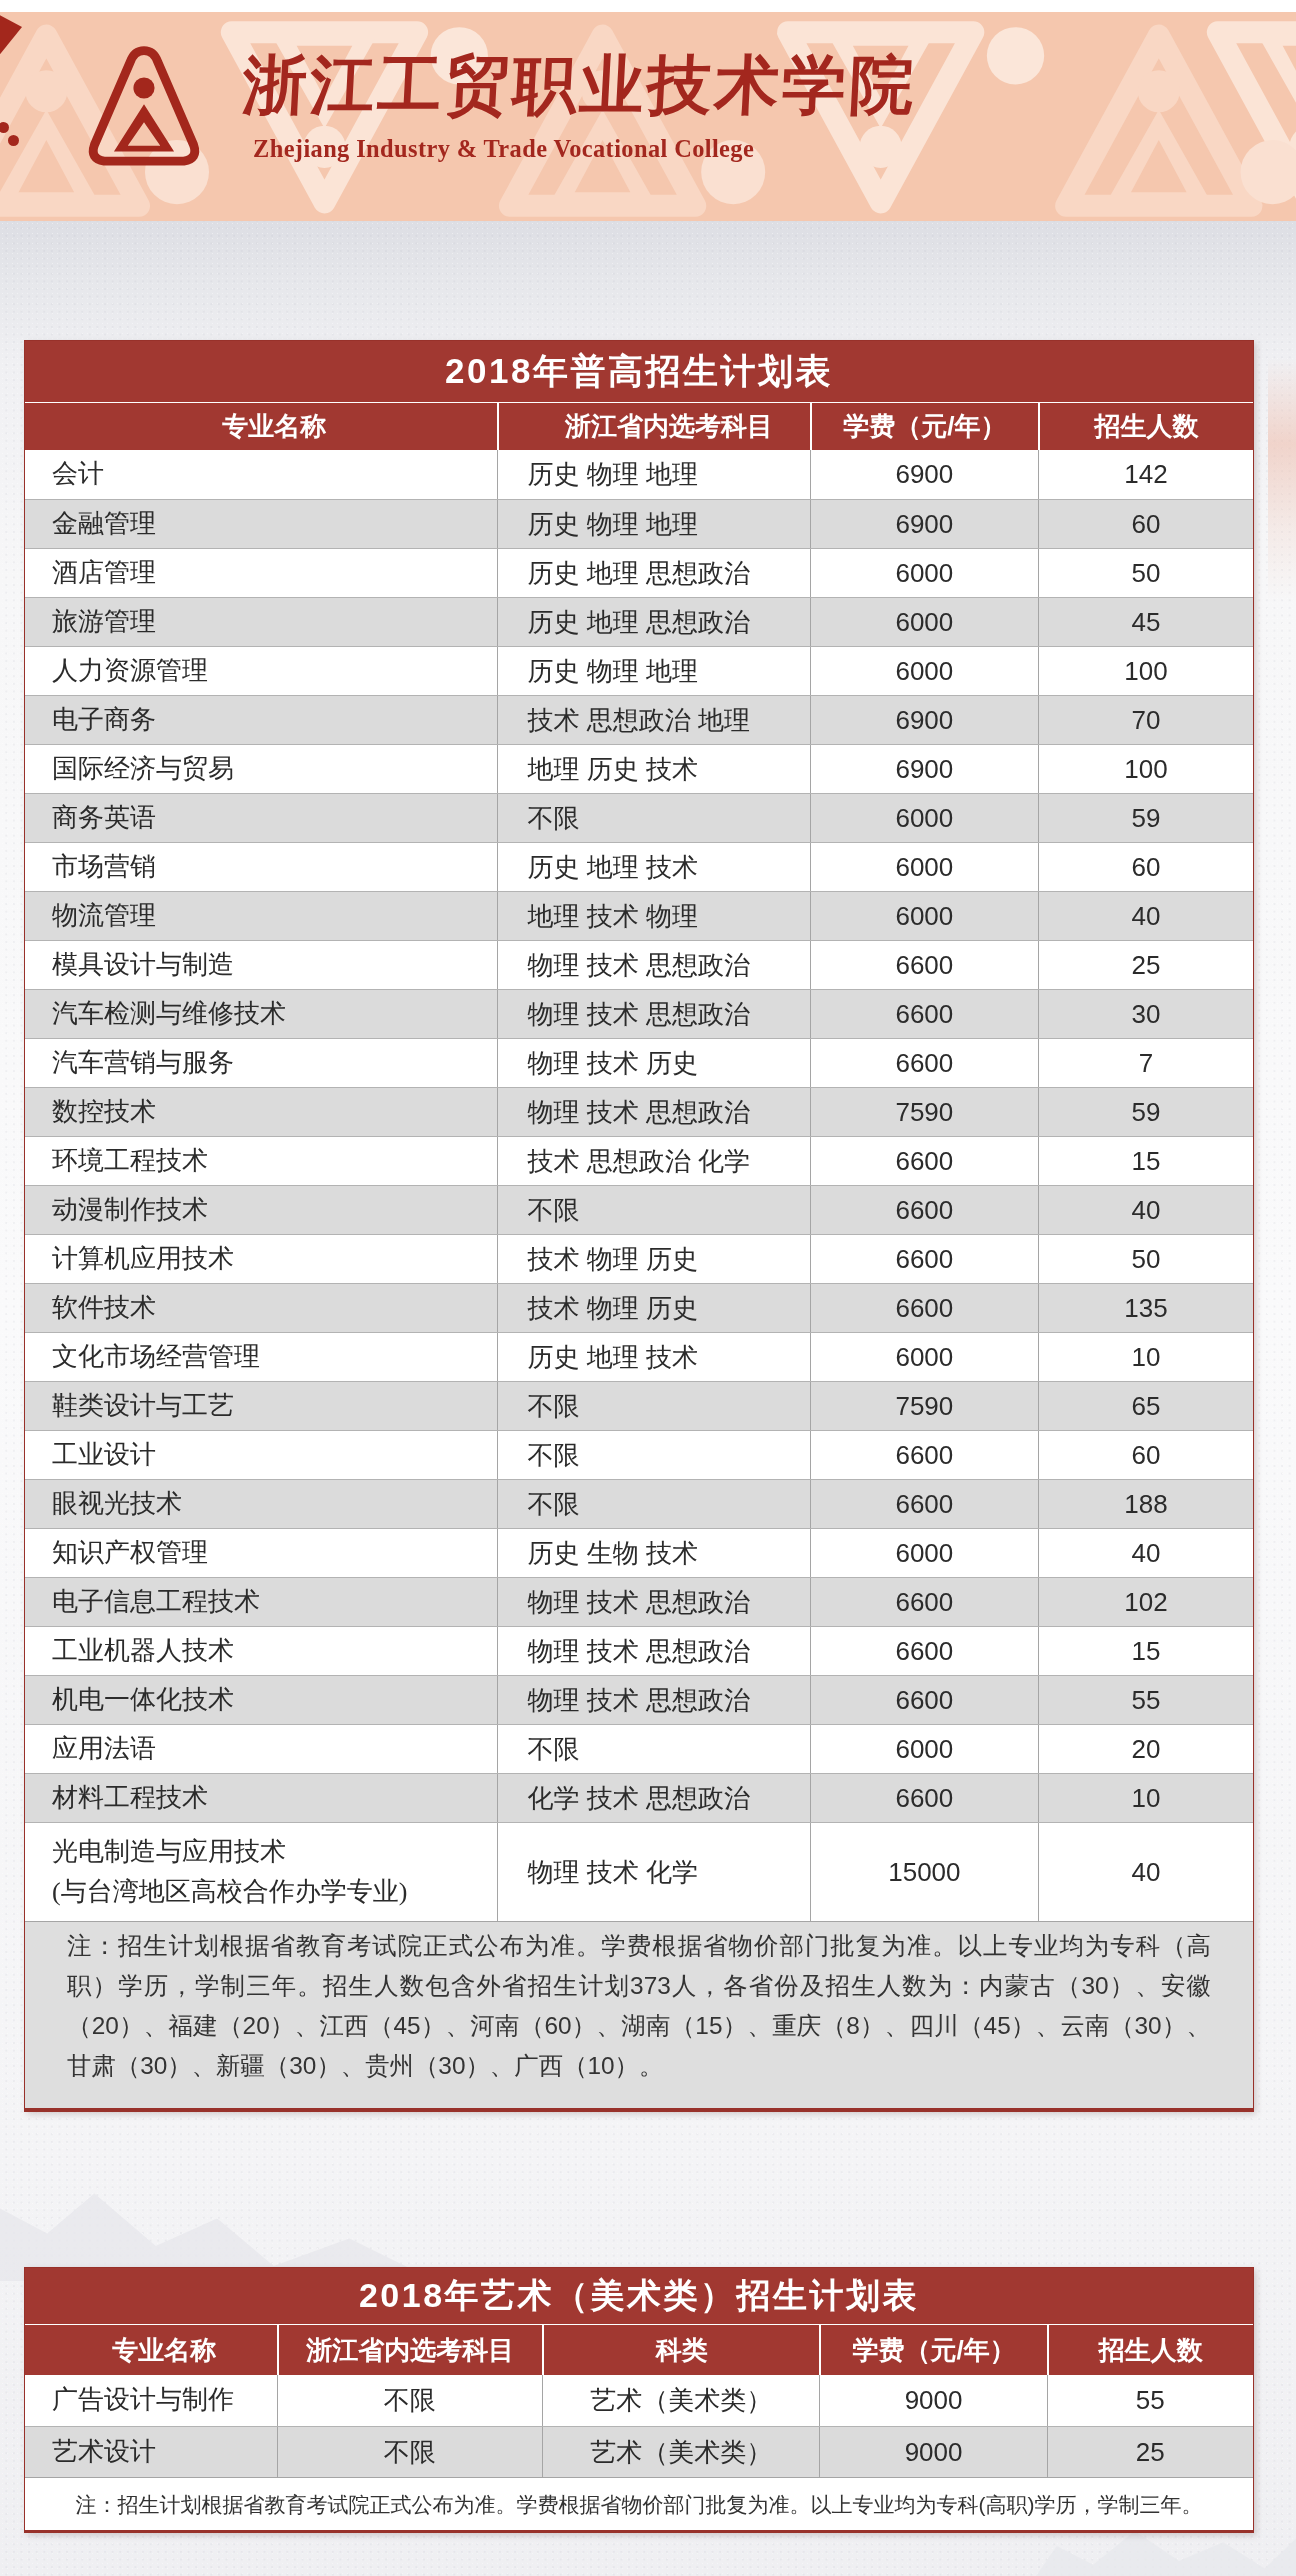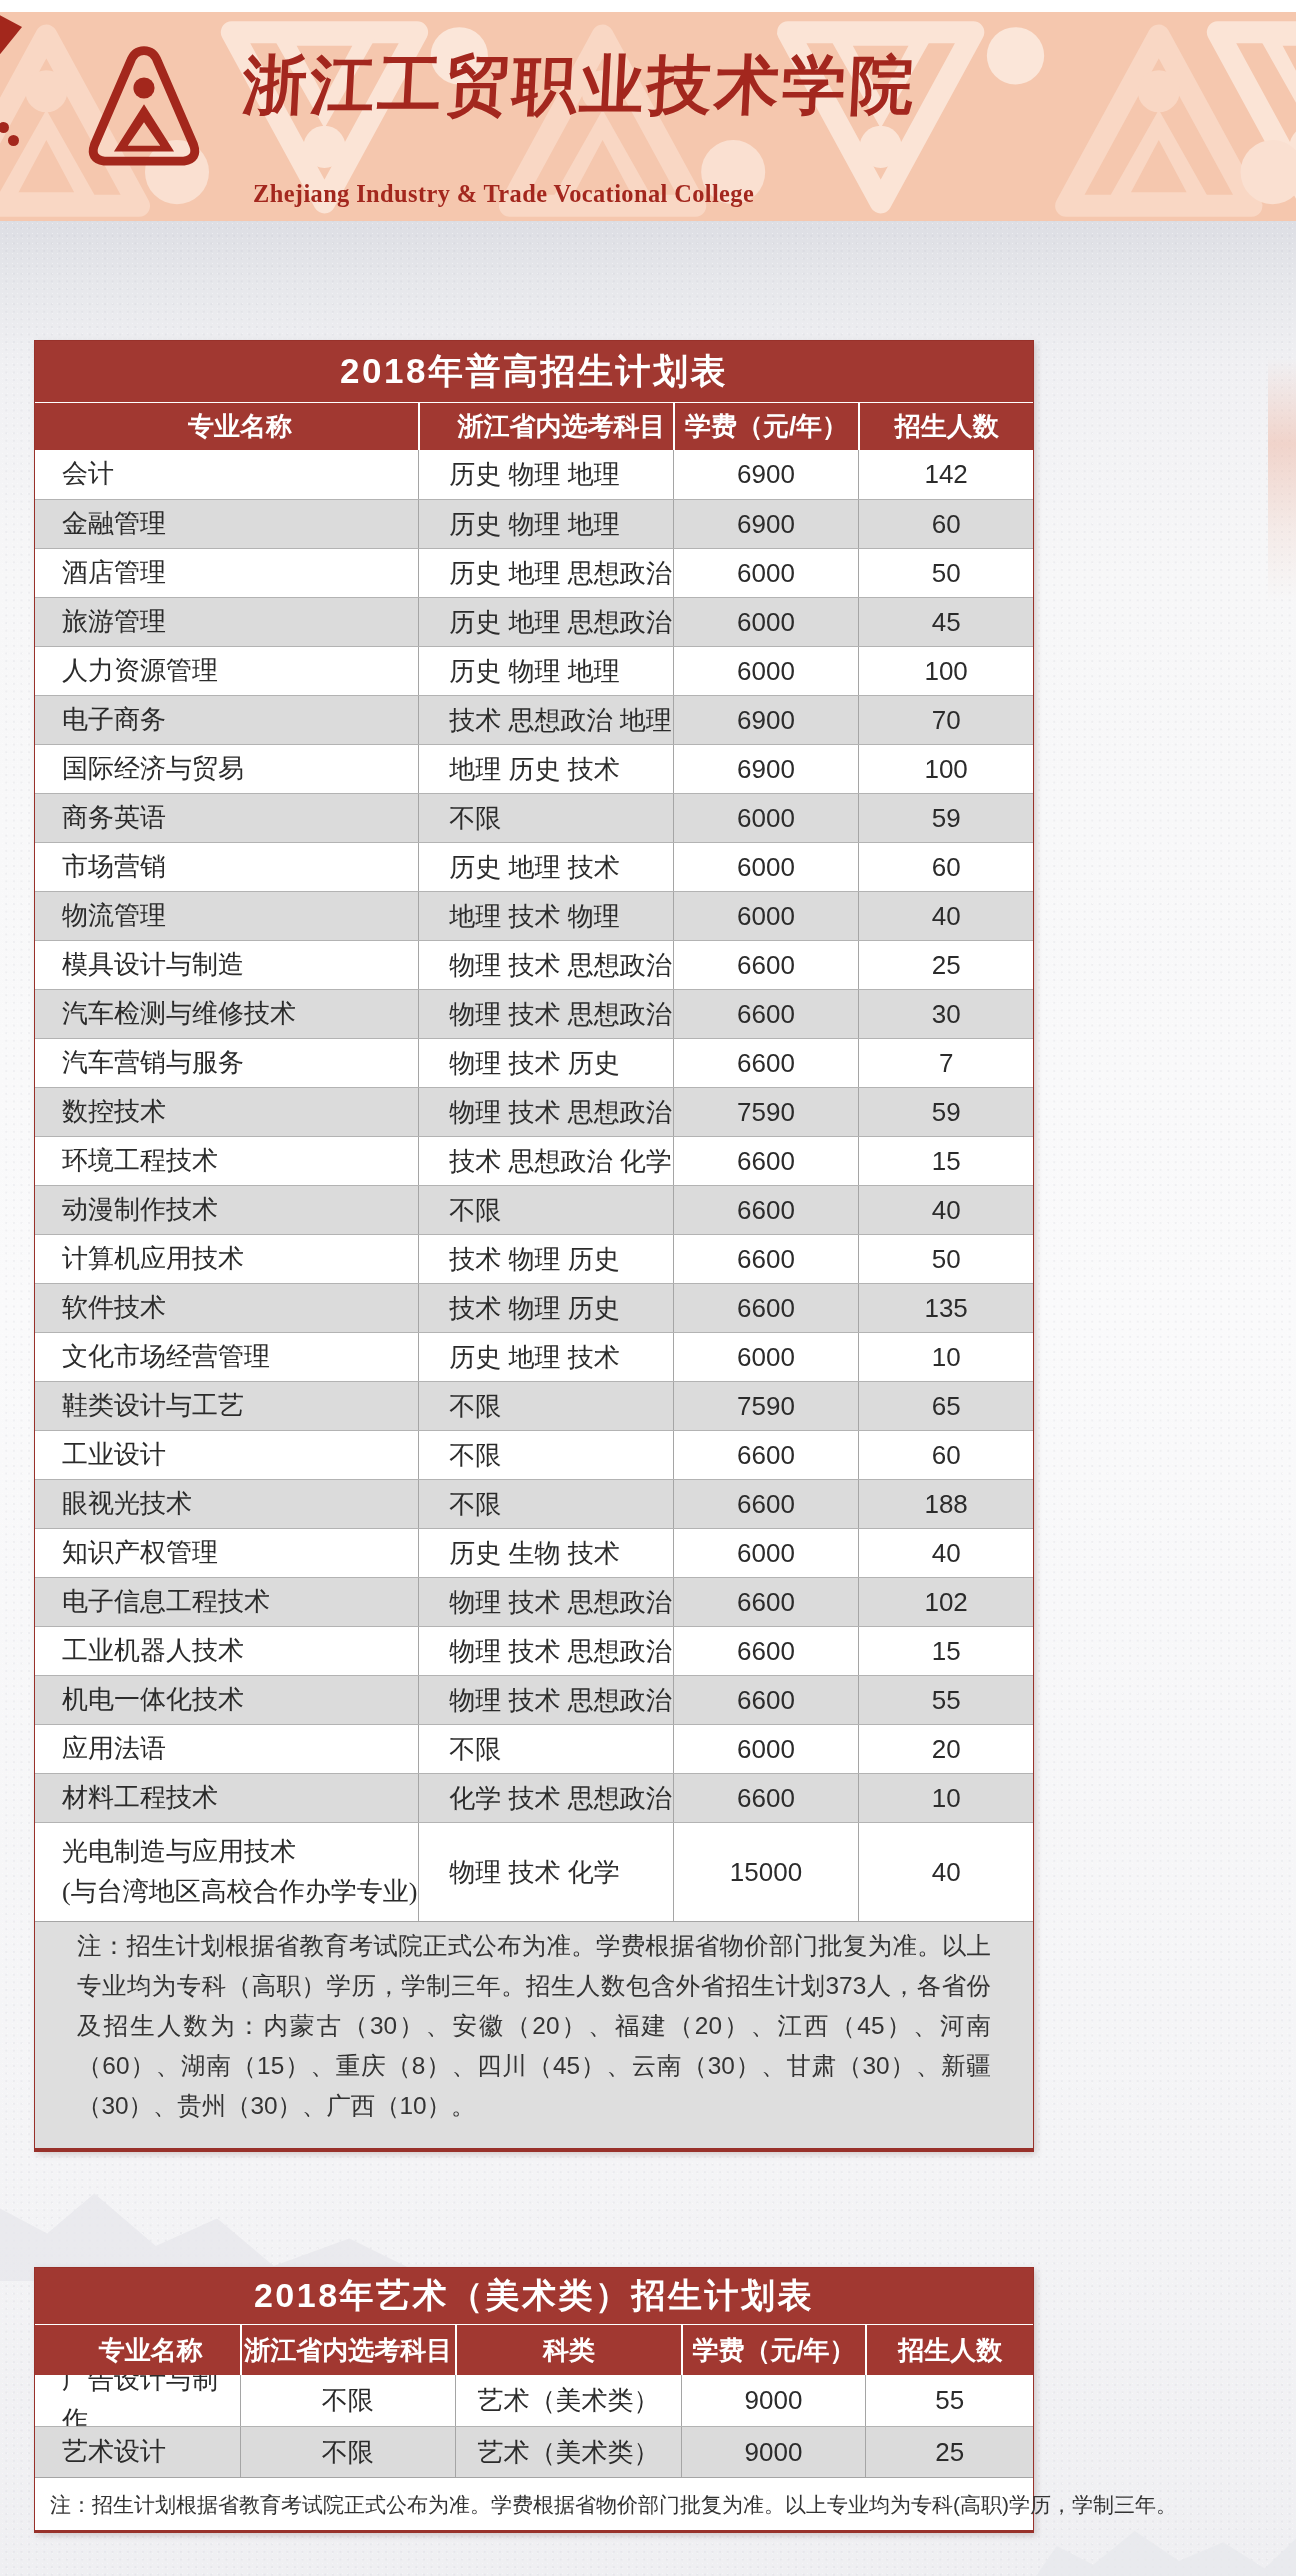--- a/index.html
+++ b/index.html
@@ -25,25 +25,25 @@
   .top-strip{position:absolute;left:0;top:0;width:1297px;height:11.8px;background:#ffffff;}
   .band{position:absolute;left:0;top:11.8px;width:1297px;height:209px;background:#F5C7AE;overflow:hidden;}
   .band svg.pattern{position:absolute;left:0;top:0;}
   .corner-frag{position:absolute;left:0;top:3.4px;width:22px;height:39px;background:#A3271C;
       clip-path:polygon(0 0,100% 30%,0 100%);}
   .edge-dot{position:absolute;width:11px;height:11px;border-radius:50%;background:#A3271C;}
   .logo{position:absolute;left:79px;top:29px;width:130px;height:133px;}
   .name-zh{position:absolute;left:243px;top:30px;width:699px;font-family:"Liberation Serif","DejaVu Serif",serif;
       font-size:64px;font-weight:bold;color:#A3271E;letter-spacing:3.4px;transform:skewX(-3deg);white-space:nowrap;}
   .name-en{position:absolute;left:253px;top:123px;font-family:"Liberation Serif","DejaVu Serif",serif;
-      font-size:24.4px;font-weight:bold;color:#A3271E;letter-spacing:0.4px;white-space:nowrap;margin-top:45px;}
+      font-size:24.4px;font-weight:bold;color:#A3271E;letter-spacing:0.4px;white-space:nowrap;}
 
   
   :root{--red:#A13831;--bred:#98312A;}
-  .table{position:absolute;left:34px;width:1000px;box-sizing:border-box;background:#fff;
+  .table{position:absolute;left:24px;width:1230px;box-sizing:border-box;background:#fff;
       border:1.7px solid var(--bred);box-shadow:2.5px 3.4px 6.7px rgba(110,85,85,.28);}
   .t1{top:340px;border-bottom-width:4.2px;}
   .t2{top:2267px;border-bottom-width:3.4px;}
   .ttitle{display:flex;align-items:center;justify-content:center;background:var(--red);color:#fff;
       font-weight:bold;letter-spacing:2.5px;}
   .t1 .ttitle{height:61px;font-size:35px;}
   .t2 .ttitle{height:56px;font-size:34px;}
   .thead{display:flex;background:var(--red);border-top:1.7px solid #fff;box-sizing:border-box;}
   .t1 .thead{height:48px;}
   .t2 .thead{height:51px;}

